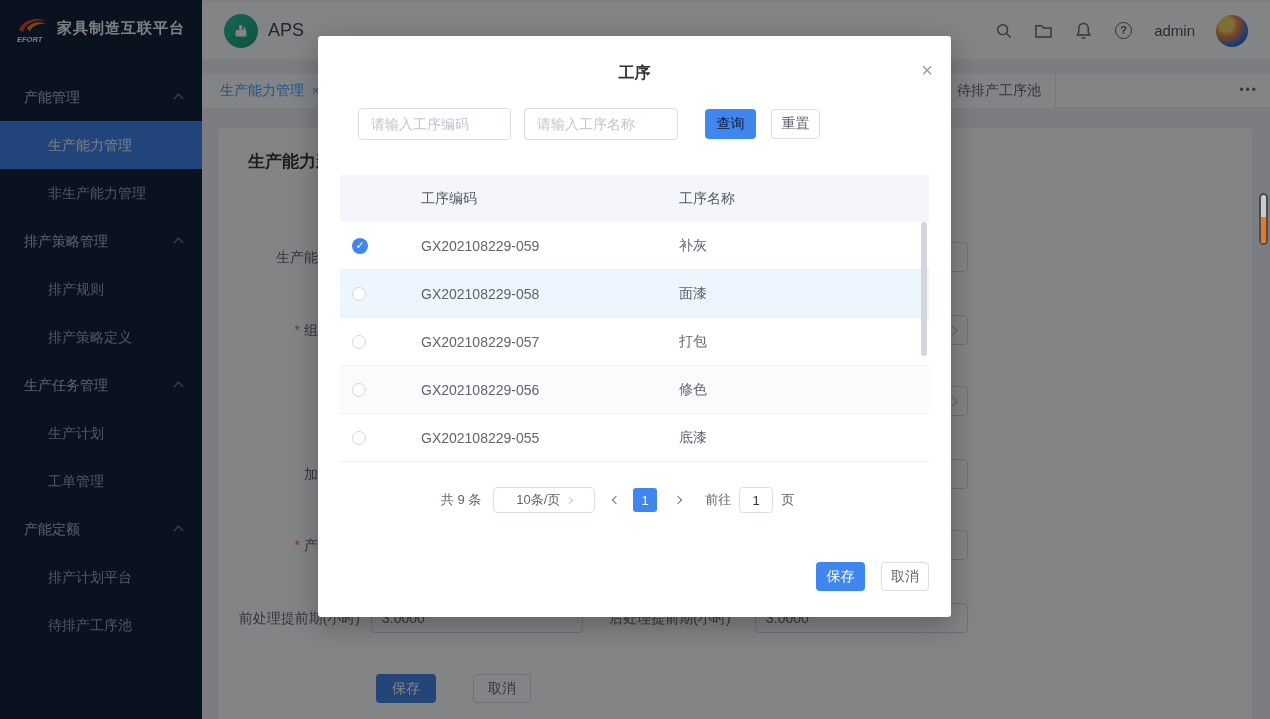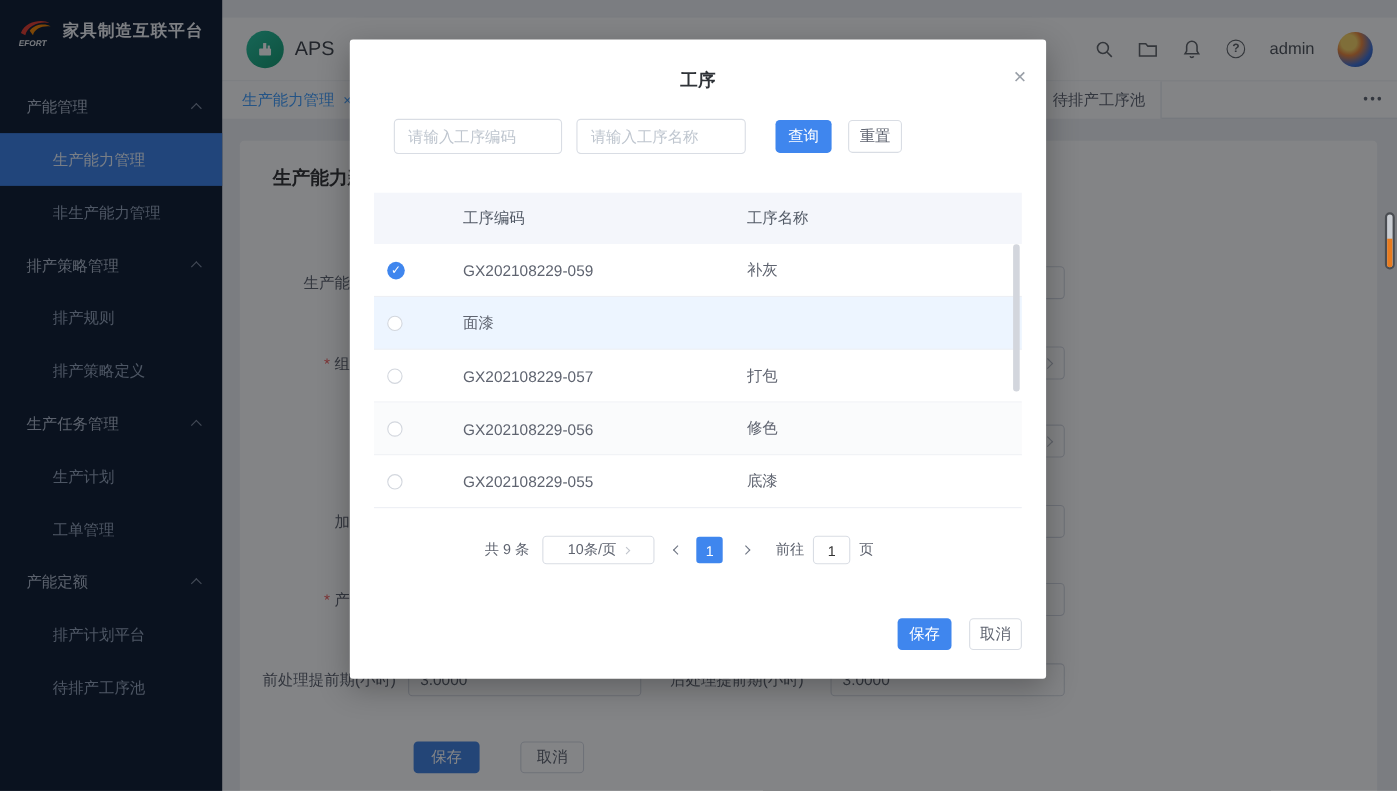--- a/index.html
+++ b/index.html
@@ -16,21 +16,21 @@
   .m-group { color:#aeb9cc; padding-left:24px; }
   .m-item { color:#93a2ba; padding-left:48px; }
   .m-item.active { background:#3a80e8; color:#e9f2fe; }
   .chev { display:inline-block; width:7px; height:7px; border-right:1.5px solid currentColor; border-bottom:1.5px solid currentColor; }
   .chev-up { transform:rotate(225deg); }
   .chev-right { transform:rotate(-45deg); }
   .chev-left { transform:rotate(135deg); }
   .m-caret { position:absolute; right:20px; top:22px; color:#7e8aa0; }
 
   
-  .header { position:absolute; left:202px; top:16px; right:0; height:57px; background:#fff; display:flex; align-items:center; padding:0 22px; z-index:3; }
+  .header { position:absolute; left:202px; top:2px; right:0; height:57px; background:#fff; display:flex; align-items:center; padding:0 22px; z-index:3; }
   .aps-badge { width:34px; height:34px; border-radius:50%; background:linear-gradient(140deg,#27c2a0,#12996f); display:flex; align-items:center; justify-content:center; }
   .aps-title { font-size:18px; color:#3c4148; margin-left:10px; }
   .header-right { margin-left:auto; display:flex; align-items:center; gap:21px; }
   .hicon { width:19px; height:19px; display:flex; align-items:center; justify-content:center; color:#5f6368; cursor:pointer; }
   .help-circle { width:17px; height:17px; border:1.4px solid #5f6368; border-radius:50%; font-size:11px; line-height:14px; text-align:center; color:#5f6368; font-weight:bold; }
   .username { font-size:15px; color:#4c5158; cursor:pointer; }
   .avatar { width:32px; height:32px; border-radius:50%; cursor:pointer;
             background:radial-gradient(circle at 32% 30%, #f6d365 0 22%, #e8833a 38%, #3a6fd8 68%, #28406e 100%); }
 
   
@@ -60,21 +60,21 @@
   .overlay { position:absolute; inset:0; background:rgba(8,10,14,0.5); z-index:10; }
 
   
   .modal { position:absolute; left:318px; top:36px; width:633px; height:581px; background:#fff; z-index:20; border-radius:3px; box-shadow:0 8px 28px rgba(0,0,0,.28); }
   .modal-title { text-align:center; padding-top:27px; font-size:16px; font-weight:bold; color:#2f3338; }
   .modal-close { position:absolute; right:18px; top:24px; font-size:20px; color:#9aa0a8; cursor:pointer; line-height:20px; font-weight:normal; }
   .msearch { position:absolute; left:40px; top:72px; display:flex; align-items:center; }
   .m-inp { width:153px; height:32px; border:1px solid #d9dde4; border-radius:4px; padding:0 12px; font-size:14px; color:#333; }
   .m-inp::placeholder { color:#bfc6cf; }
   .m-inp.second { margin-left:13px; width:154px; }
-  .btn-query { margin-left:27px; width:51px; height:30px; background:#3f86ee; border:none; border-radius:4px; color:#ffffff; font-size:14px; cursor:pointer; }
+  .btn-query { margin-left:27px; width:51px; height:30px; background:#3f86ee; border:none; border-radius:4px; color:#0f172a; font-size:14px; cursor:pointer; }
   .btn-reset { margin-left:15px; width:49px; height:30px; background:#fff; border:1px solid #d9dde4; border-radius:4px; color:#5f6470; font-size:14px; cursor:pointer; }
 
   .mtable { position:absolute; left:22px; top:139px; width:589px; height:292px; overflow:hidden; }
   .mt-head { height:47px; background:#f4f6fb; display:flex; align-items:center; font-size:14px; color:#525a66; }
   .mt-row { display:flex; height:48px; align-items:center; border-bottom:1px solid #edeff4; font-size:14px; color:#5f6470; background:#fff; cursor:pointer; }
   .mt-row.row-blue { background:#edf5ff; }
   .mt-row.row-gray { background:#fafbfc; }
   .c-radio { width:81px; padding-left:12px; display:flex; align-items:center; }
   .c-code { width:258px; }
   .c-name { flex:1; }
@@ -266,20 +266,21 @@
         <span class="c-radio">
             <span class="radio-checked">✓</span>
           </span>
         <span class="c-code">GX202108229-059</span>
         <span class="c-name">补灰</span>
       </div>
       <div class="mt-row row-blue">
         <span class="c-radio">
             <span class="radio-empty"></span>
           </span>
+        <span class="c-code">GX202108229-058</span>
         <span class="c-name">面漆</span>
       </div>
       <div class="mt-row">
         <span class="c-radio">
             <span class="radio-empty"></span>
           </span>
         <span class="c-code">GX202108229-057</span>
         <span class="c-name">打包</span>
       </div>
       <div class="mt-row row-gray">

